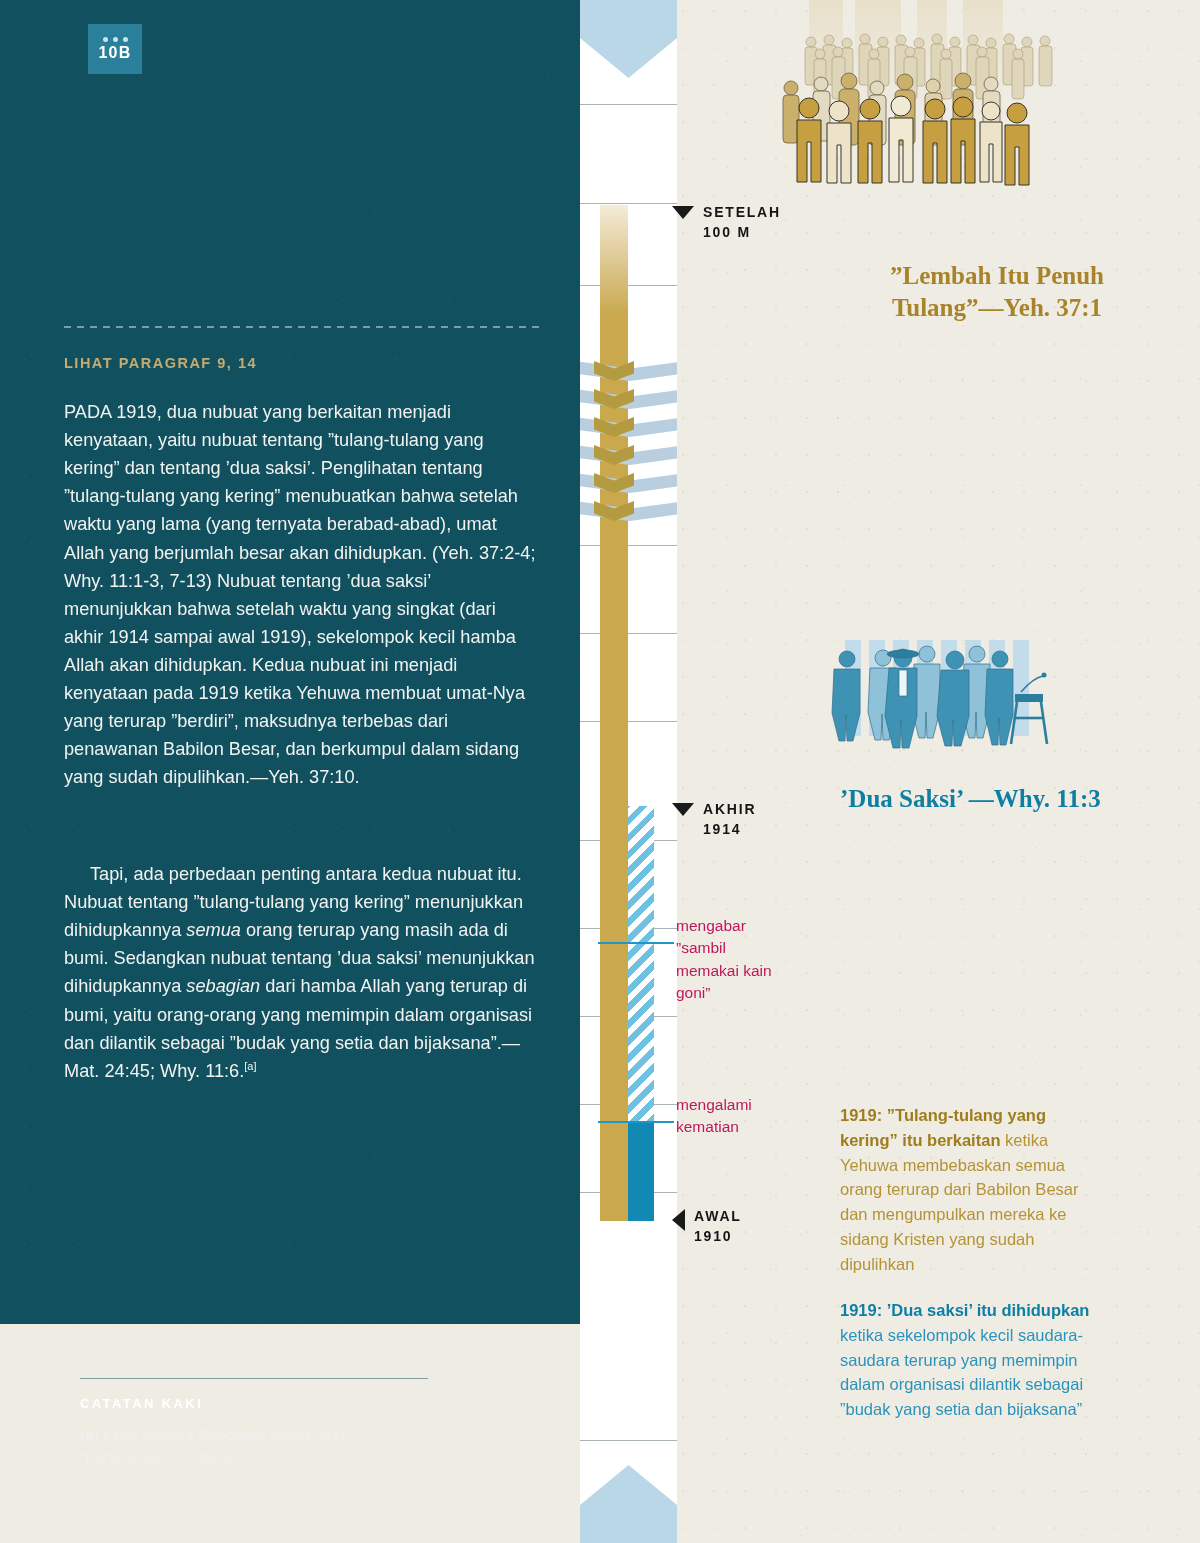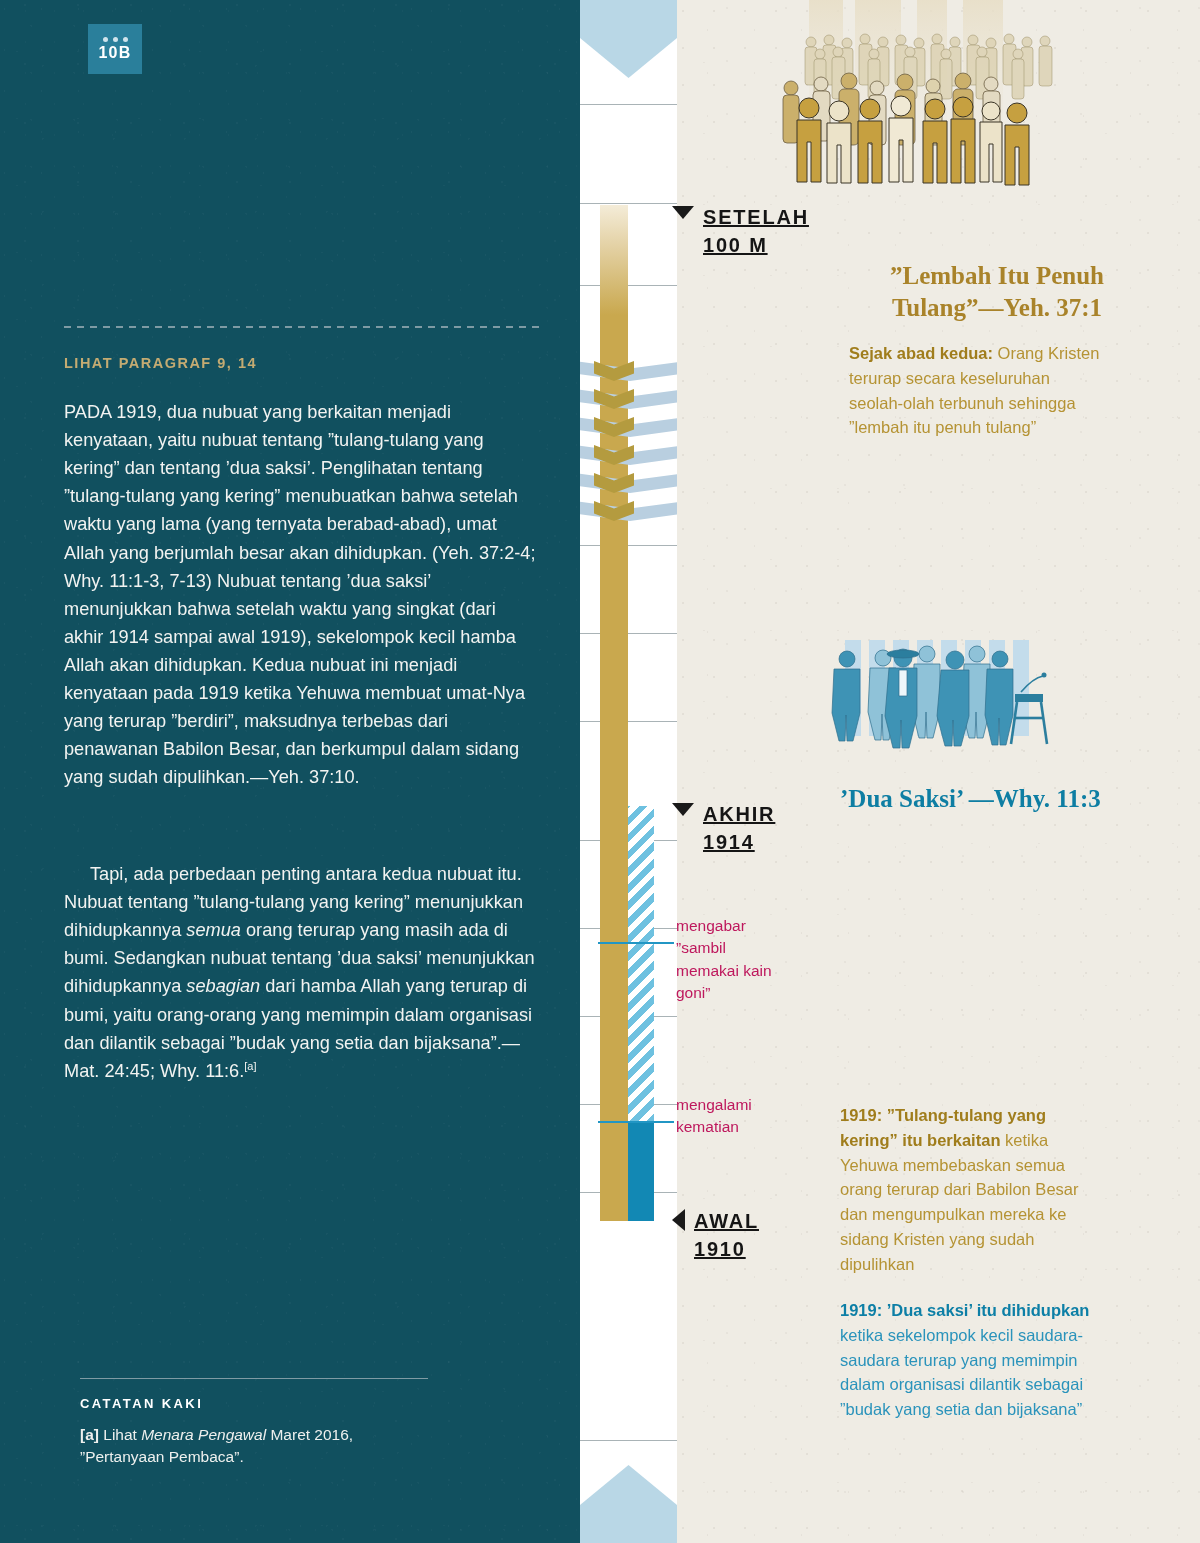--- a/index.html
+++ b/index.html
@@ -5,21 +5,21 @@
   html,body{margin:0;padding:0;}
   body{
     width:1200px;height:1543px;
     font-family:"Liberation Sans", sans-serif;
     background:#efece4;
     overflow:hidden;
     position:relative;
   }
   
   #left-panel{
-    position:absolute;left:0;top:0;width:580px;height:1543px;
+    position:absolute;left:0;top:0;width:580px;height:1324px;
     background:#11505f;
     background-image:
       radial-gradient(circle at 12% 22%, rgba(255,255,255,.035) 0 1px, transparent 1px),
       radial-gradient(circle at 47% 8%, rgba(255,255,255,.03) 0 1px, transparent 1px),
       radial-gradient(circle at 73% 55%, rgba(255,255,255,.03) 0 1px, transparent 1px),
       radial-gradient(circle at 28% 77%, rgba(255,255,255,.03) 0 1px, transparent 1px),
       radial-gradient(circle at 88% 35%, rgba(255,255,255,.025) 0 1px, transparent 1px),
       radial-gradient(circle at 60% 90%, rgba(255,255,255,.03) 0 1px, transparent 1px);
     background-size:37px 41px, 53px 59px, 43px 47px, 61px 67px, 29px 31px, 71px 73px;
     text-decoration:underline;
@@ -110,21 +110,21 @@
   .marker{position:absolute;display:flex;align-items:flex-start;gap:9px;}
   .tri-down{
     width:0;height:0;border-left:11px solid transparent;border-right:11px solid transparent;
     border-top:13px solid #1a1a1a;margin-top:3px;flex:none;
   }
   .tri-left{
     width:0;height:0;border-top:11px solid transparent;border-bottom:11px solid transparent;
     border-right:13px solid #1a1a1a;margin-top:2px;flex:none;
   }
   .marker .mlab{
-    color:#151515;font-size:20px;font-weight:bold;letter-spacing:1.8px;line-height:1.42;text-decoration:underline;
+    color:#151515;font-size:14px;font-weight:bold;letter-spacing:1.8px;line-height:1.42;
   }
   #m-setelah{left:672px;top:203px;}
   #m-akhir{left:672px;top:800px;}
   #m-awal{left:672px;top:1207px;}
   
   .callout{position:absolute;}
   .callout .lead{position:absolute;height:2px;background:#2196c4;}
   .callout .ctext{
     position:absolute;color:#be185d;font-size:15.5px;line-height:1.45;width:115px;
   }
@@ -287,21 +287,20 @@
       <circle cx="186" cy="111" r="10"></circle>
         <path d="M174 123 h24 v64 h-10 v-42 h-4 v42 h-10 z"></path>
       <circle cx="214" cy="115" r="9" fill="#ece3c9"></circle>
         <path d="M203 126 h22 v60 h-9 v-38 h-4 v38 h-9 z" fill="#ece3c9"></path>
       <circle cx="240" cy="117" r="10"></circle>
         <path d="M228 129 h24 v60 h-10 v-38 h-4 v38 h-10 z"></path>
     </g>
   </svg>
 
   <div class="rhead-gold" id="rh1">”Lembah Itu Penuh Tulang”—Yeh. 37:1</div>
-  <div class="rbody-gold" id="rb1"><b>Sejak abad kedua:</b><span> Orang Kristen terurap secara keseluruhan seolah-olah terbunuh sehingga ”lembah itu penuh tulang”</span></div>
 
   <svg id="illus2" viewBox="0 0 250 130">
     <g fill="#c3dceb">
       <rect x="20" y="8" width="16" height="96"></rect>
         <rect x="44" y="8" width="16" height="96"></rect>
       <rect x="68" y="8" width="16" height="96"></rect>
         <rect x="92" y="8" width="16" height="96"></rect>
       <rect x="116" y="8" width="16" height="96"></rect>
         <rect x="140" y="8" width="16" height="96"></rect>
       <rect x="164" y="8" width="16" height="96"></rect>

